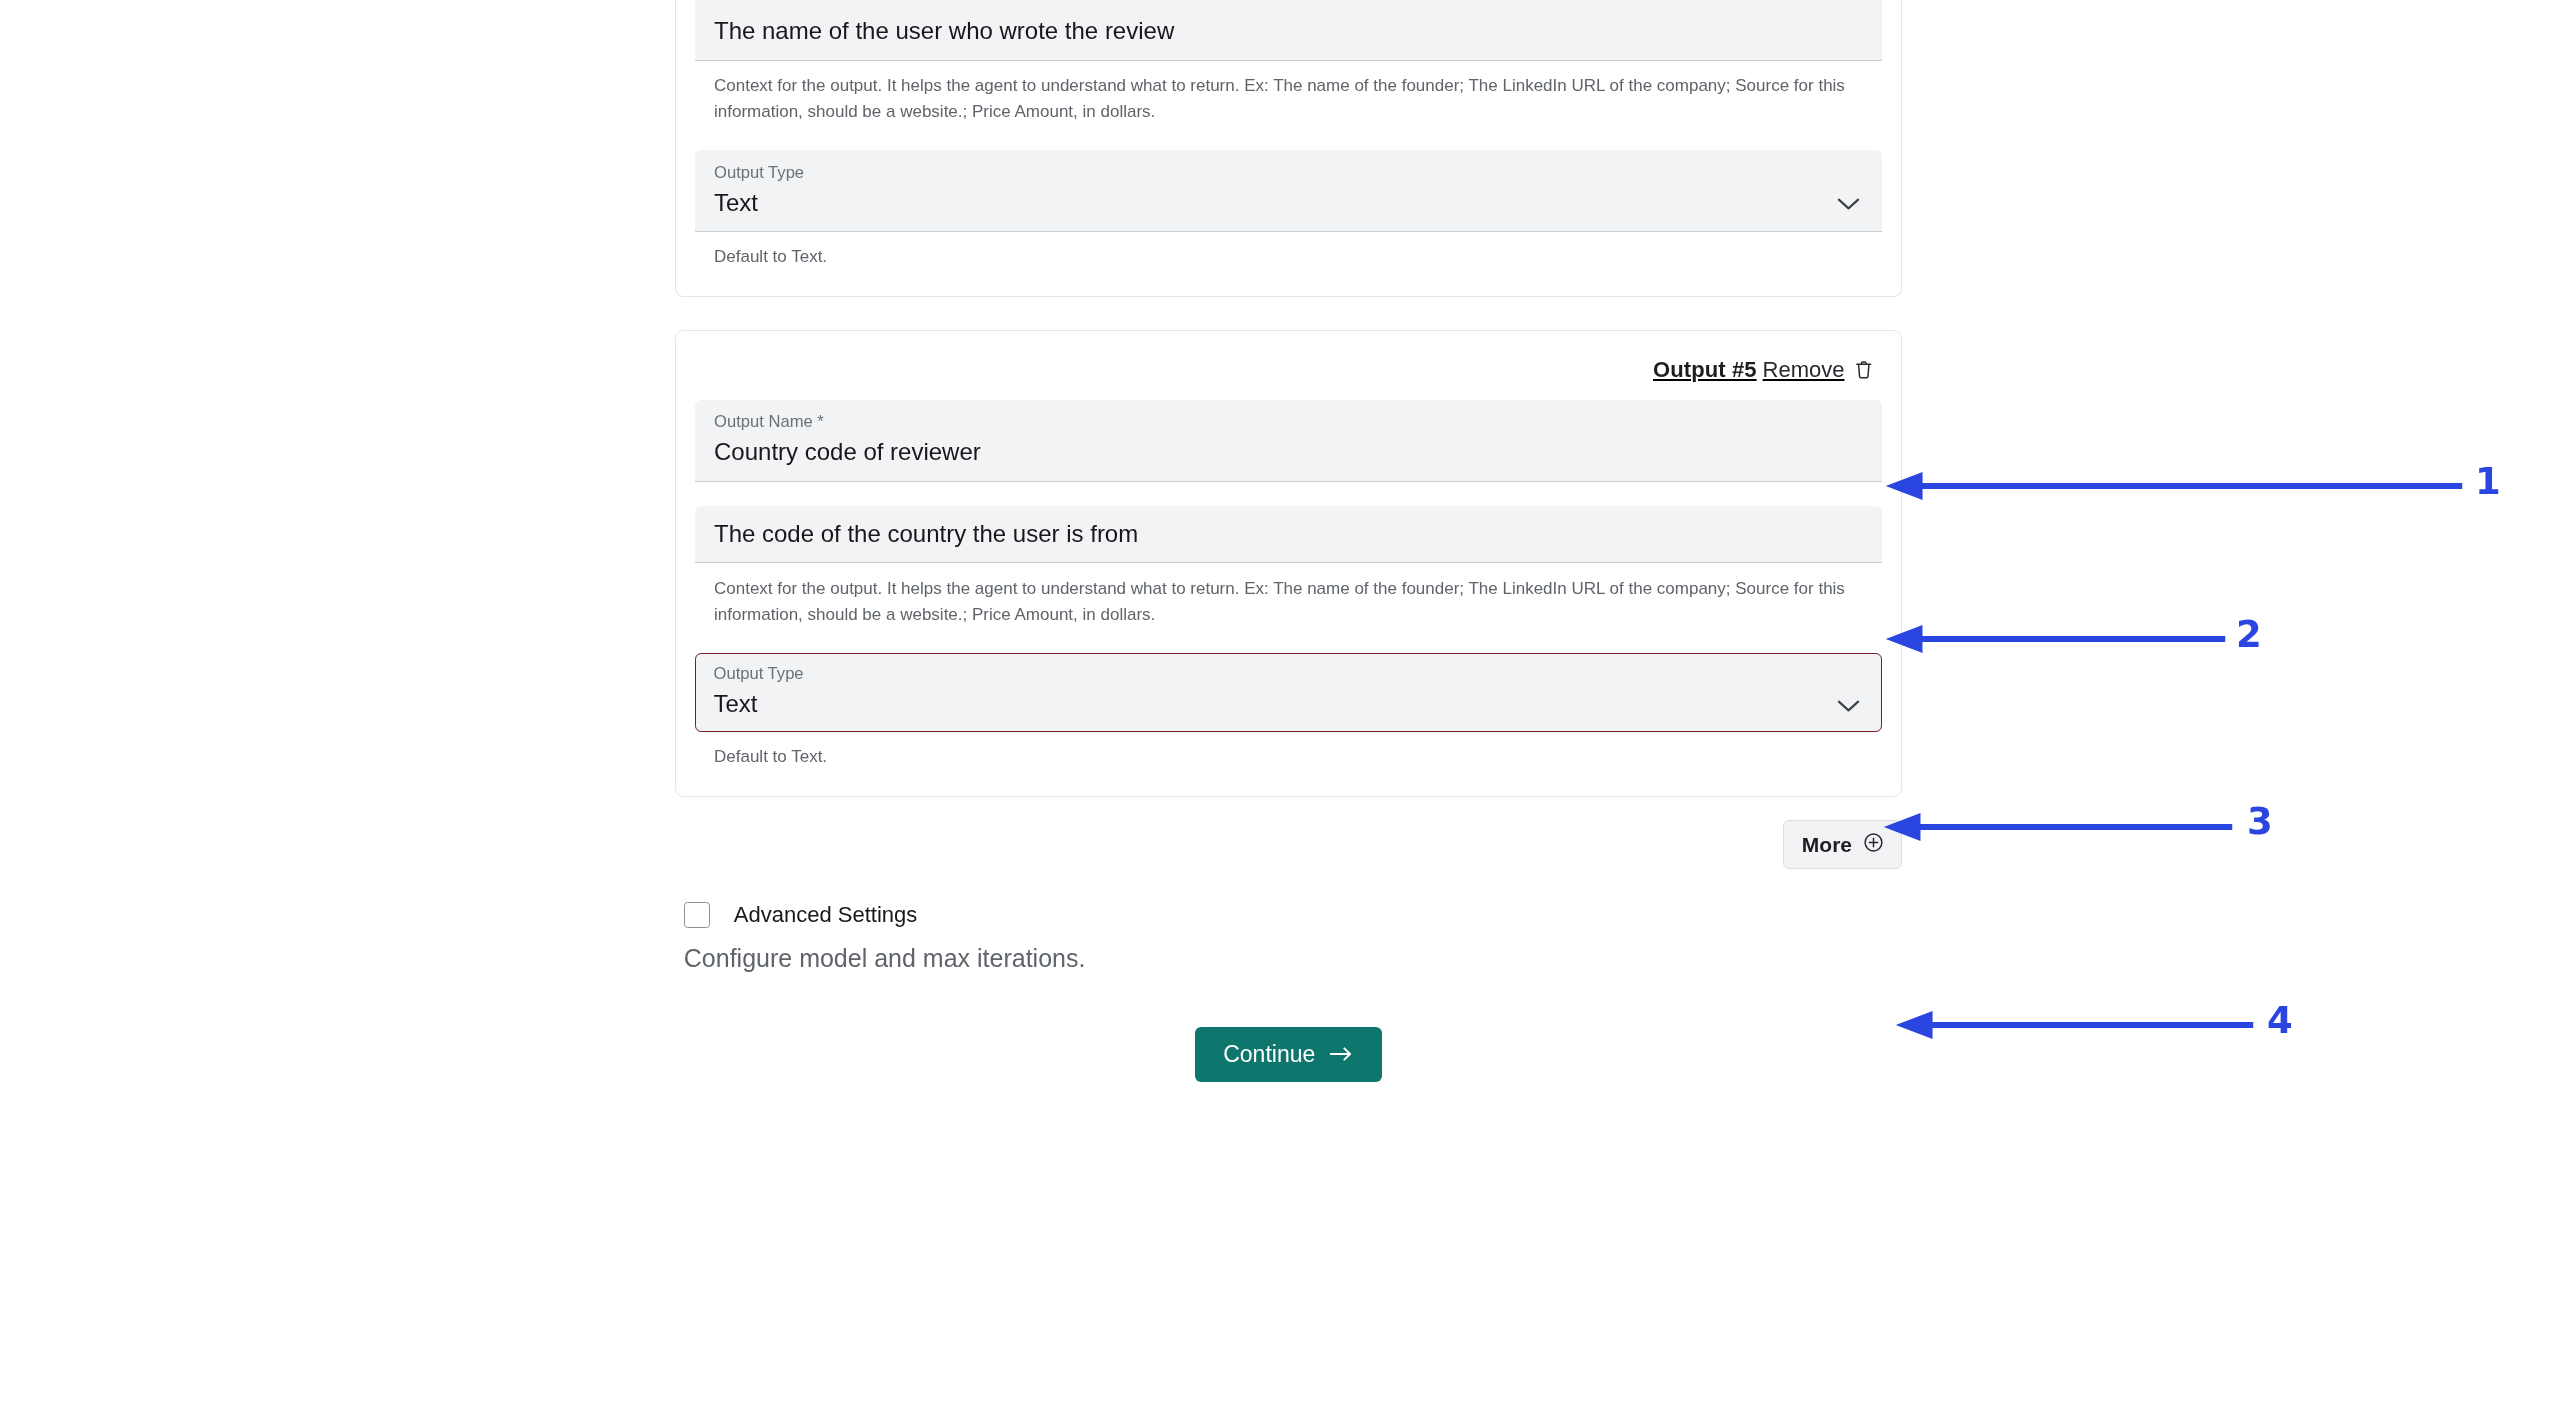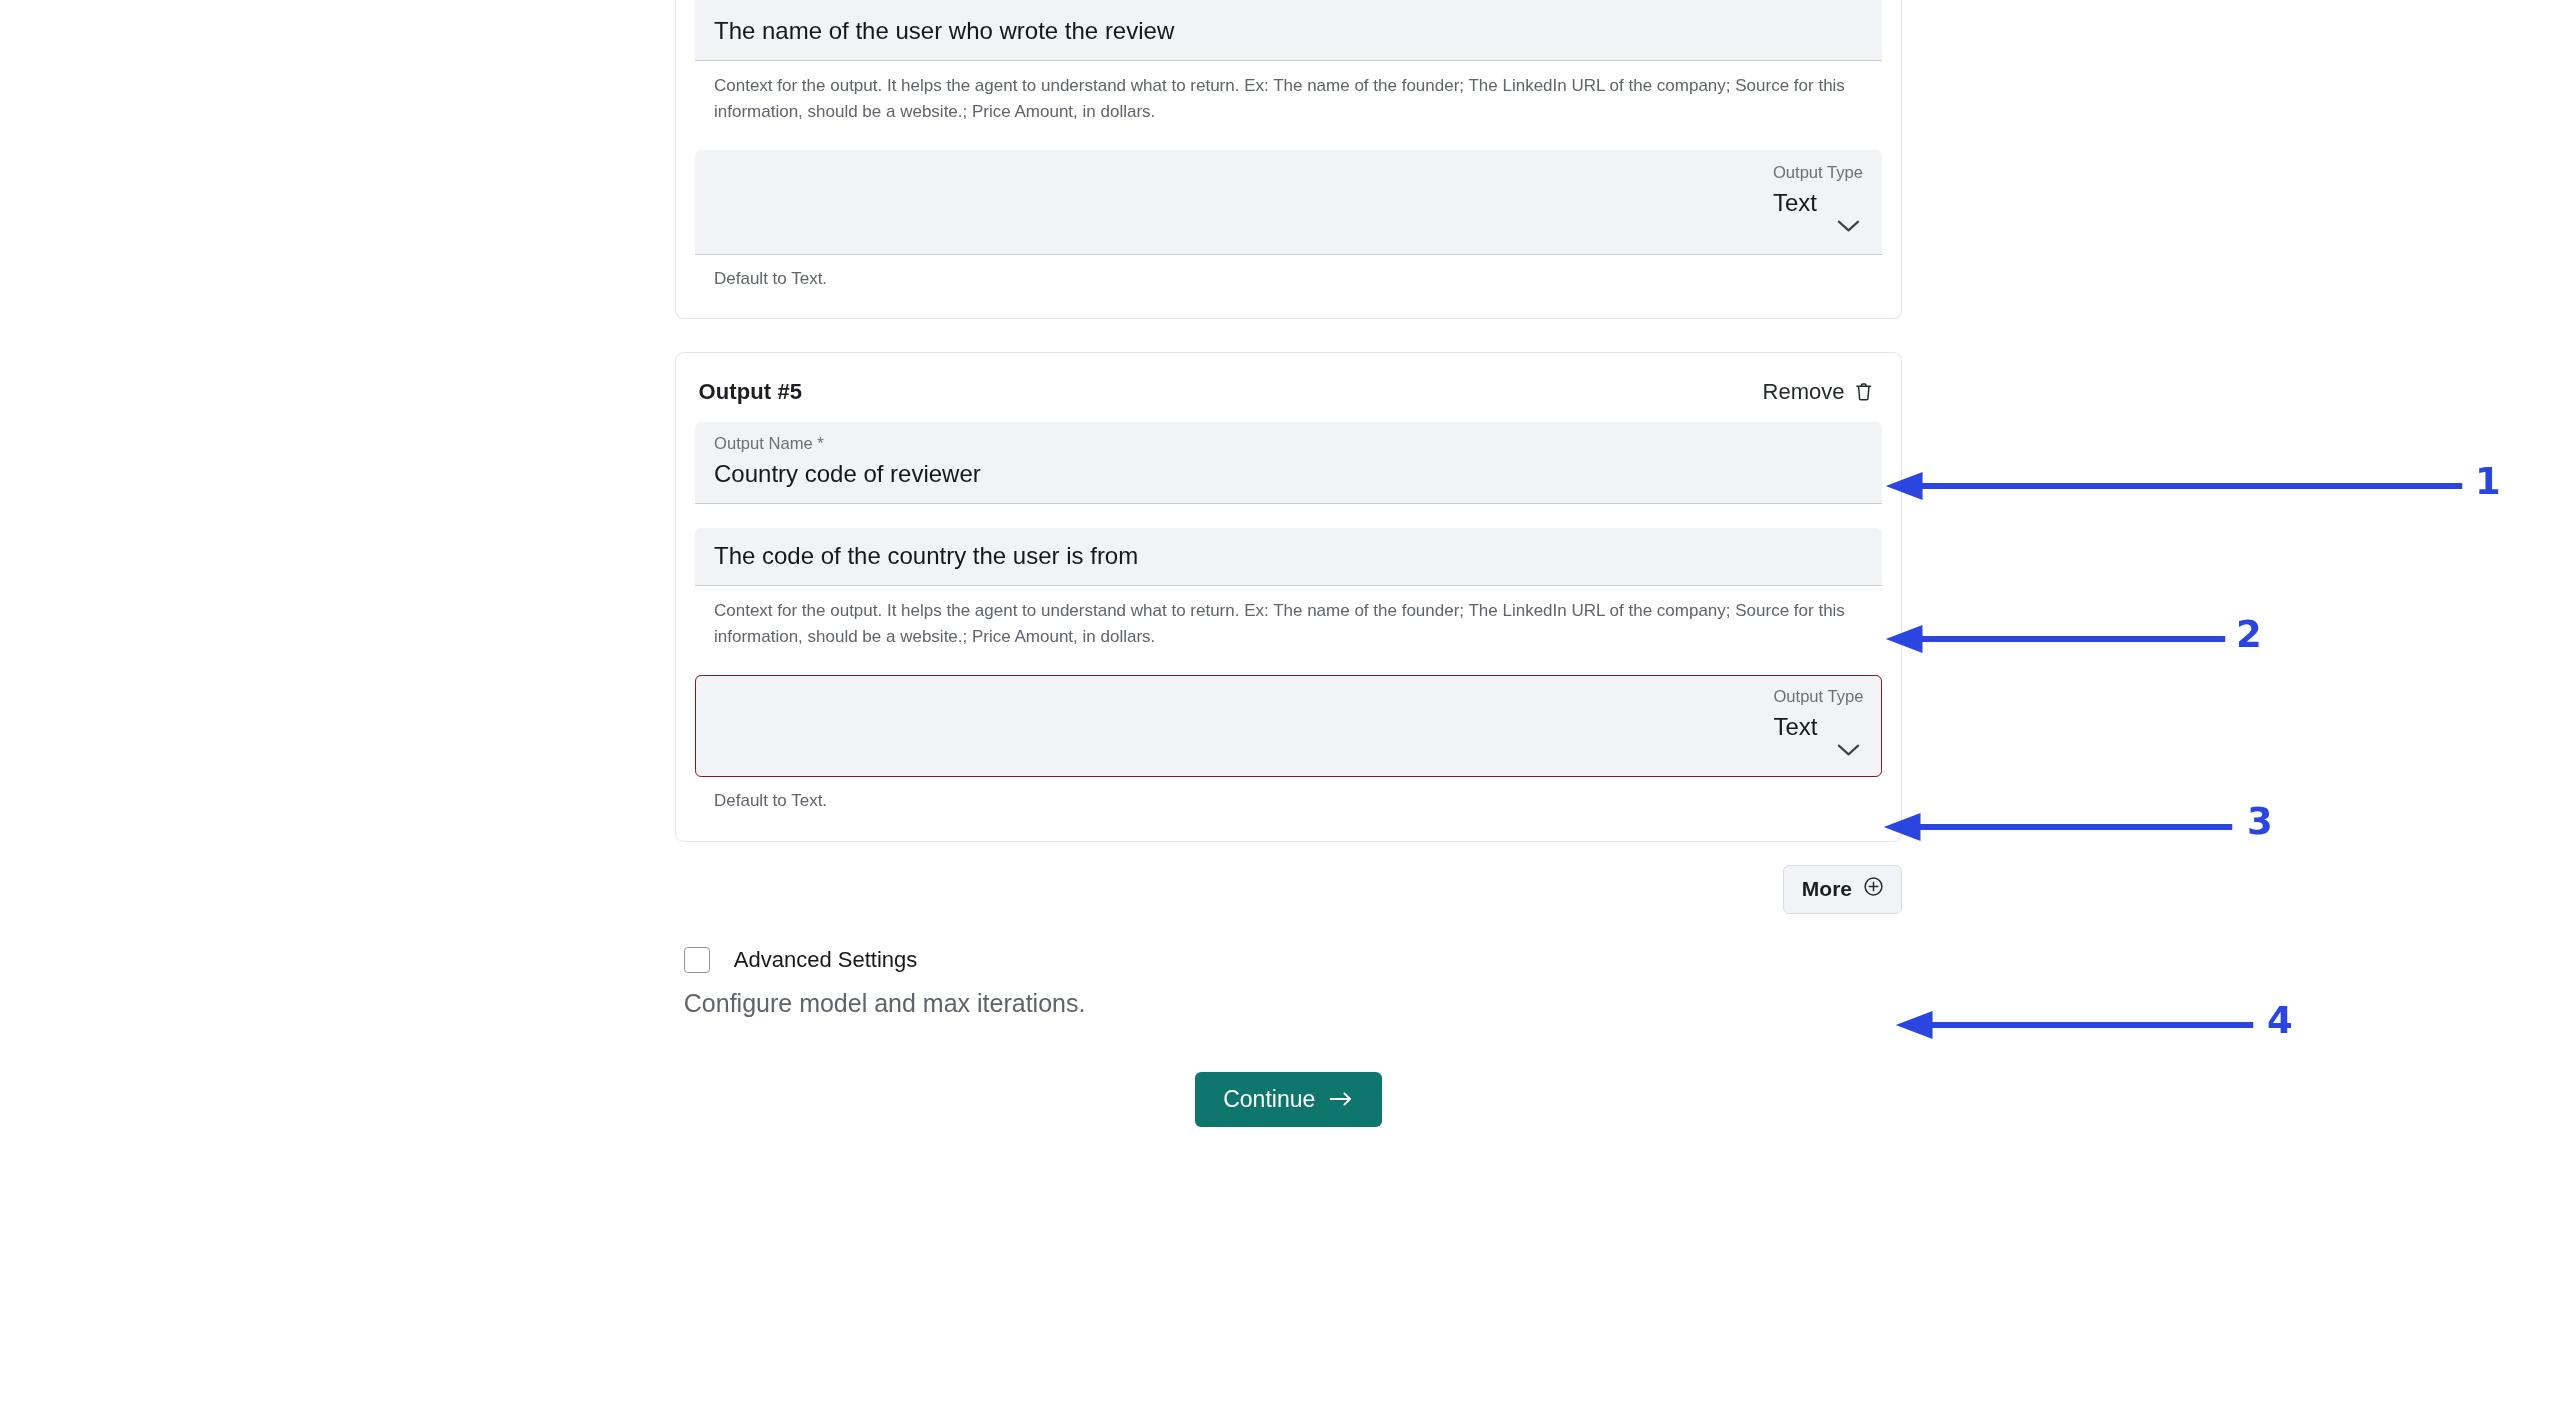--- a/index.html
+++ b/index.html
@@ -35,22 +35,23 @@
   .card.partial {
     border-top: none;
     border-top-left-radius: 0;
     border-top-right-radius: 0;
     padding-top: 0;
   }
 
   .card-head {
     display: flex;
     align-items: center;
-    justify-content: space-between;
+    justify-content: flex-end;
     padding: 24.5px 3.5px 16px 3.5px;
+    text-decoration: underline;
   }
   .card-title {
     font-size: 22px;
     font-weight: bold;
     color: #1c1e21;
     letter-spacing: 0.1px;
   }
   .remove-btn {
     display: flex;
     align-items: center;
@@ -105,21 +106,20 @@
   
   .select {
     background: #f2f3f4;
     border-radius: 6.1px 6.1px 0 0;
     border-bottom: 0.9px solid #c9ccd0;
     padding: 11.4px 19px 12.3px 19px;
     display: flex;
     align-items: flex-end;
     justify-content: space-between;
     cursor: pointer;
-    flex-direction: column;
   }
   .select .inner { flex: 1 1 auto; }
   .chev {
     flex: 0 0 auto;
     margin-bottom: 5.3px;
     margin-right: 3.5px;
   }
   .select.highlight {
     border: 1.8px solid #7a1d24;
     border-radius: 6.1px;

